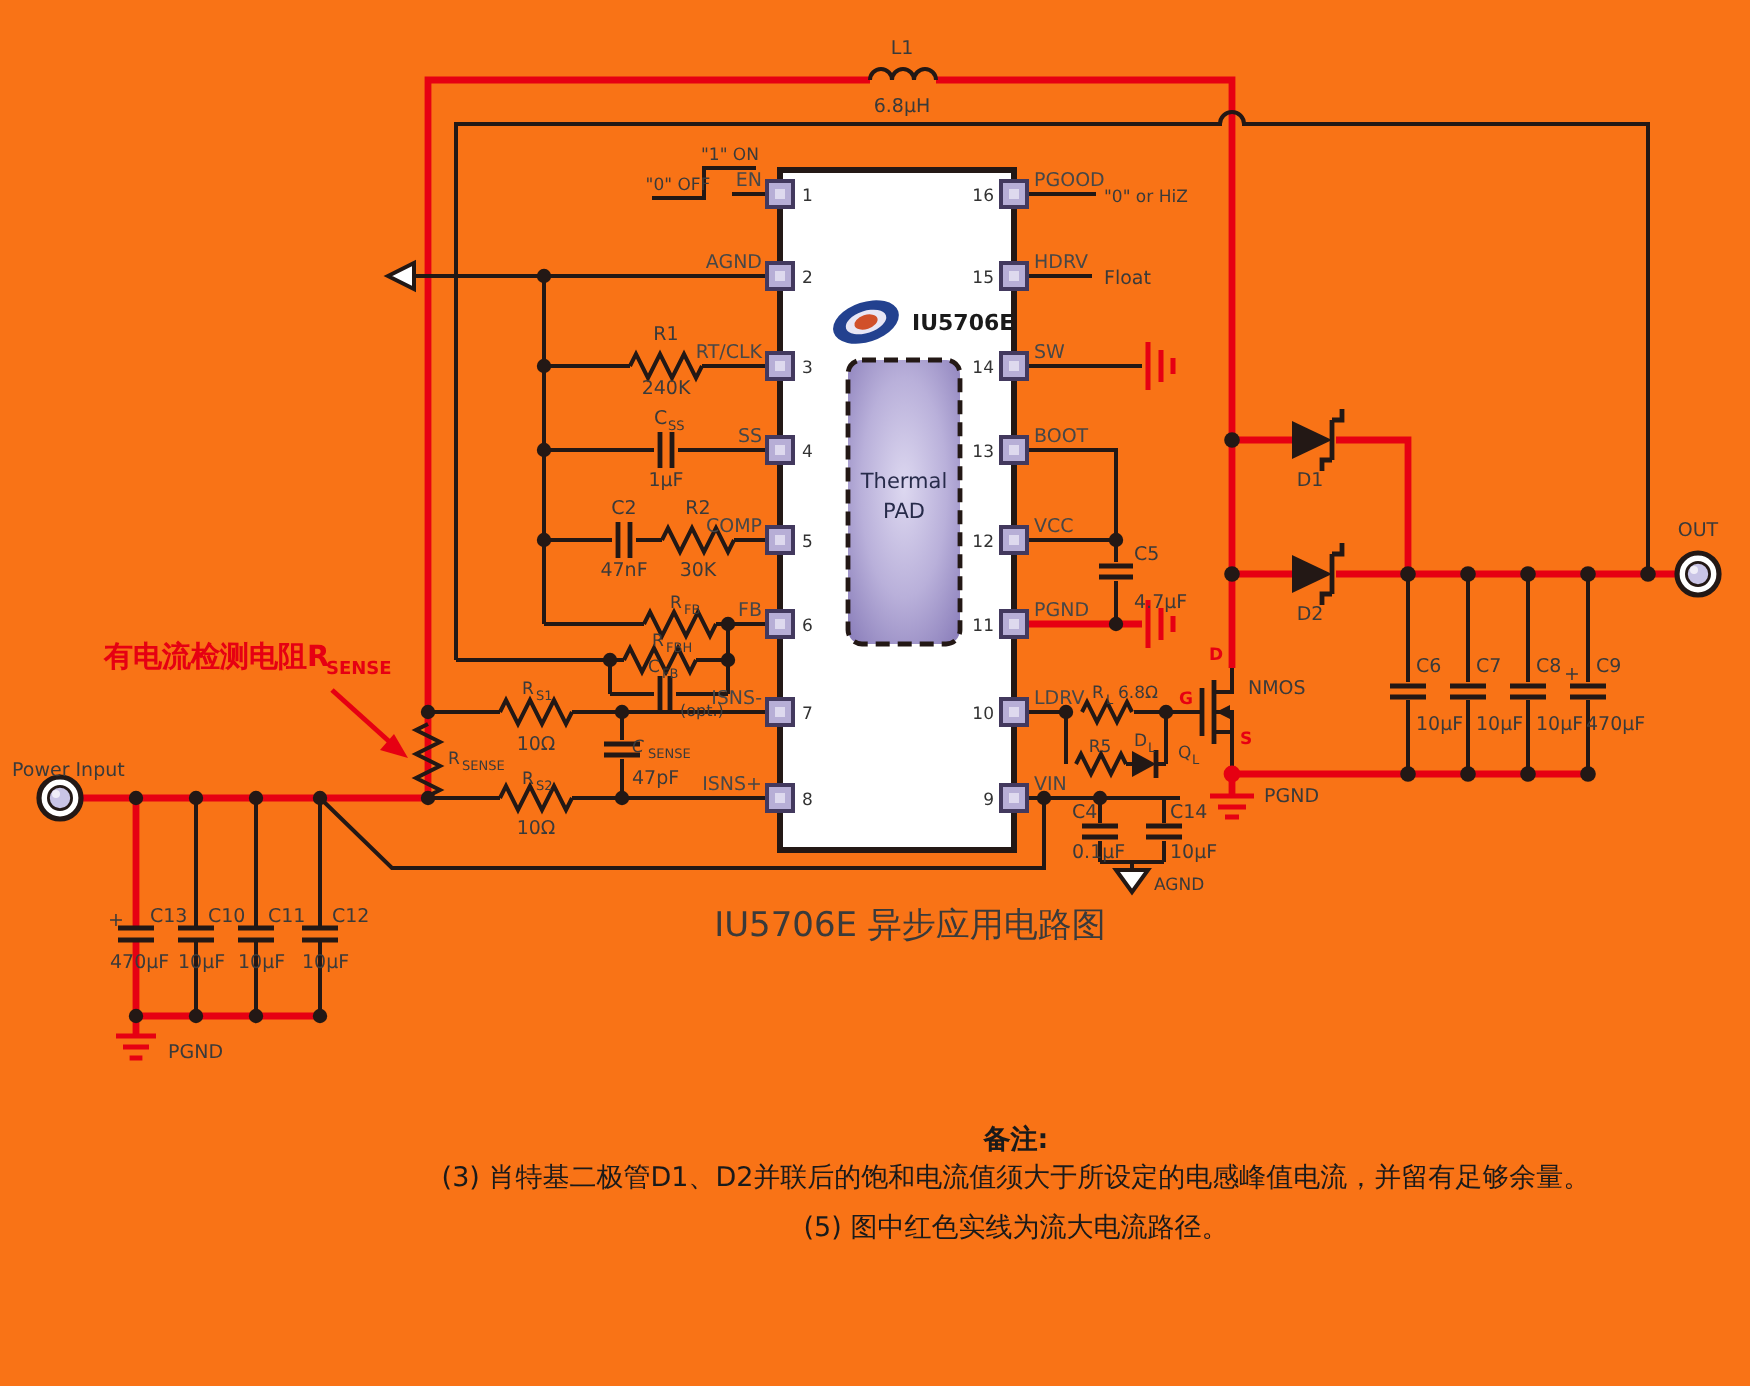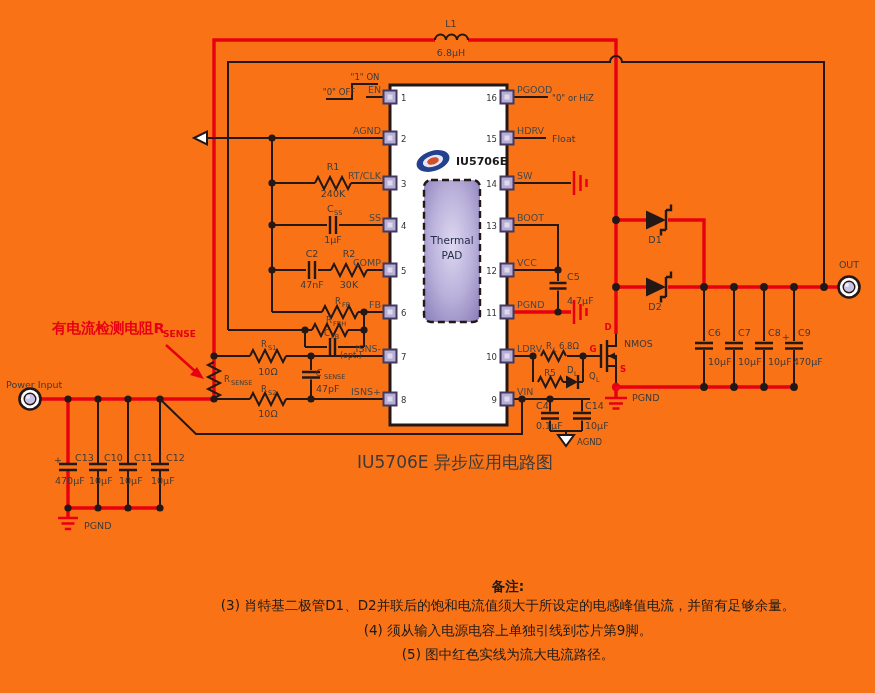--- a/index.html
+++ b/index.html
@@ -19,21 +19,21 @@
   .padtx{font-size:10.5px;fill:#272b4a;}
   .anno{font-size:14.5px;font-weight:bold;}
   .annosub{font-size:9px;font-weight:bold;}
   .w{stroke:#231815;stroke-width:2;fill:none;}
   .w25{stroke:#231815;stroke-width:2.4;fill:none;}
   .r{stroke:#e60012;stroke-width:3.4;fill:none;}
   .rthin{stroke:#e60012;stroke-width:2.5;fill:none;}
   .blk{fill:#231815;}
   .redf{fill:#e60012;}
   #notes{position:absolute;left:148px;top:561px;width:720px;color:#1a1a1a;font-size:13.5px;line-height:19px;}
-  #notes .hd{font-weight:bold;font-size:13.5px;margin-top:16px;}
+  #notes .hd{font-weight:bold;font-size:13.5px;}
   #notes sub{font-size:8.5px;}
   #notes div{white-space:nowrap;}
 </style>
 </head>
 <body>
 
 <div id="page">
 <svg width="875" height="545" viewBox="0 0 875 545">
   <defs>
     <radialGradient id="padgrad" cx="50%" cy="45%" r="70%">
@@ -450,16 +450,15 @@
     <text class="anno redtx" x="52" y="333">有电流检测电阻R</text>
     <text class="annosub redtx" x="163" y="337">SENSE</text>
 
     <text class="title" x="455" y="468" text-anchor="middle">IU5706E 异步应用电路图</text>
   </g>
 </svg>
 
 <div id="notes">
   <div class="hd">备注:</div>
   <div><span>(3) 肖特基二极管D1、D2并联后的饱和电流值须大于所设定的电感峰值电流，并留有足够余量。</span><sub></sub><span></span></div>
-  <div><span>(4) 须从输入电源电容上单独引线到芯片第9脚。</span><sub></sub><span></span></div>
   <div><span>(5) 图中红色实线为流大电流路径。</span><sub></sub><span></span></div>
 </div>
 </div>
 
 </body></html>

